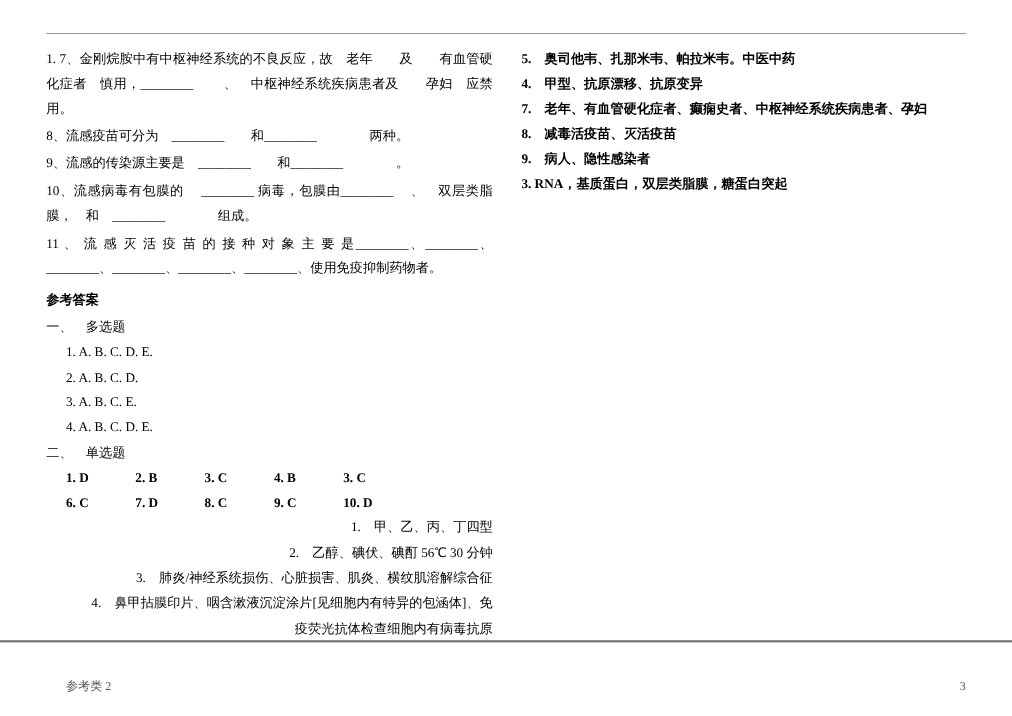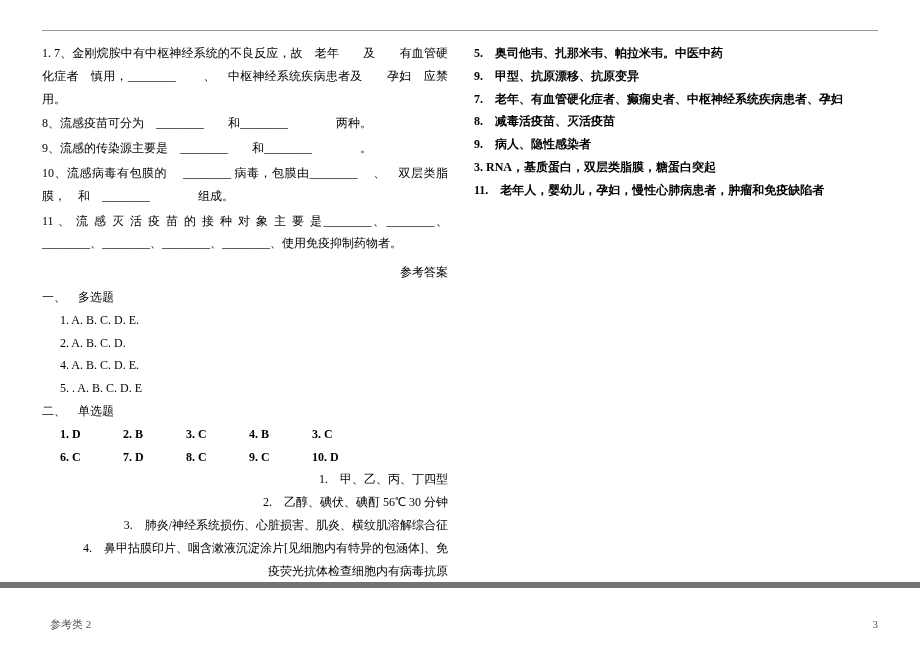--- a/index.html
+++ b/index.html
@@ -9,43 +9,43 @@
       background: #fff;
       font-family: "SimSun", "宋体", serif;
       font-size: 12px;
       color: #000;
       line-height: 1.9;
       position: relative;
     }
     .page {
       display: flex;
       padding: 32px 42px 0 42px;
-      border-bottom: 6px solid #737373;
+      border-bottom: 2px solid #737373;
       position: relative;
       gap: 26px;
     }
     .page::before {
       content: "";
       position: absolute;
       top: 30px;
       left: 42px;
       right: 42px;
       border-top: 1px solid #999;
     }
     .col-left { flex: 0 0 406px; padding-top: 10px; }
     .col-right { flex: 1; padding-top: 10px; font-weight: bold; }
     .q { margin-bottom: 2px; }
-    .section-title { text-align: right; margin: 6px 0 2px 0; }
+    .section-title { text-align: left; margin: 6px 0 2px 0; font-weight: bold; }
     .indent1 { padding-left: 18px; }
     .indent2 { padding-left: 36px; text-align: right; }
     .row-answers span { display: inline-block; width: 60px; font-weight: bold; }
     .footer {
       position: absolute;
       bottom: 16px;
-      left: 50px;
+      left: 60px;
       right: 42px;
       display: flex;
       justify-content: space-between;
       font-size: 11px;
       color: #555;
     }
     .justtext { text-align: justify; }
   </style>
 </head>
 <body>
@@ -56,22 +56,22 @@
     <div class="q">8、流感疫苗可分为　________　　和________　　　　两种。</div>
     <div class="q">9、流感的传染源主要是　________　　和________　　　　。</div>
     <div class="q justtext">10、流感病毒有包膜的 　________ 病毒，包膜由________ 　、　双层类脂膜，　和　________　　　　组成。</div>
     <div class="q justtext">11 、 流 感 灭 活 疫 苗 的 接 种 对 象 主 要 是________、________、________、________、________、________、使用免疫抑制药物者。</div>
 
     <div class="section-title">参考答案</div>
 
     <div>一、　多选题</div>
     <div class="indent1">1. A. B. C. D. E.</div>
     <div class="indent1">2. A. B. C. D.</div>
+    <div class="indent1">3. A. B. C. E.</div>
     <div class="indent1">4. A. B. C. D. E.</div>
-    <div class="indent1">5. . A. B. C. D. E</div>
 
     <div>二、　单选题</div>
     <div class="indent1 row-answers">
       <span>1. D</span>
       <span>2. B</span>
       <span>3. C</span>
       <span>4. B</span>
       <span>3. C</span>
     </div>
     <div class="indent1 row-answers">
@@ -83,25 +83,24 @@
     </div>
 
     <div class="indent2">1.　甲、乙、丙、丁四型</div>
     <div class="indent2">2.　乙醇、碘伏、碘酊 56℃ 30 分钟</div>
     <div class="indent2">3.　肺炎/神经系统损伤、心脏损害、肌炎、横纹肌溶解综合征</div>
     <div class="indent2">4.　鼻甲拈膜印片、咽含漱液沉淀涂片[见细胞内有特异的包涵体]、免疫荧光抗体检查细胞内有病毒抗原</div>
   </div>
 
   <div class="col-right">
     <div>5.　奥司他韦、扎那米韦、帕拉米韦。中医中药</div>
-    <div>9.　甲型、抗原漂移、抗原变异</div>
+    <div>4.　甲型、抗原漂移、抗原变异</div>
     <div>7.　老年、有血管硬化症者、癫痫史者、中枢神经系统疾病患者、孕妇</div>
     <div>8.　减毒活疫苗、灭活疫苗</div>
     <div>9.　病人、隐性感染者</div>
     <div>3. RNA，基质蛋白，双层类脂膜，糖蛋白突起</div>
-    <div>11.　老年人，婴幼儿，孕妇，慢性心肺病患者，肿瘤和免疫缺陷者</div>
   </div>
 </div>
 
 <div class="footer">
   <span>参考类 2</span>
   <span>3</span>
 </div>
 
 </body></html>

